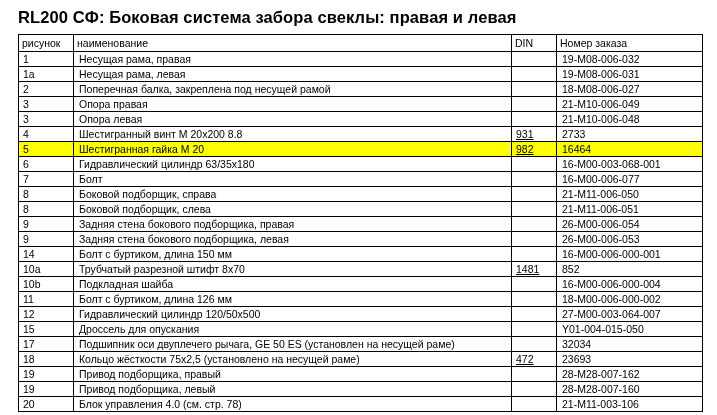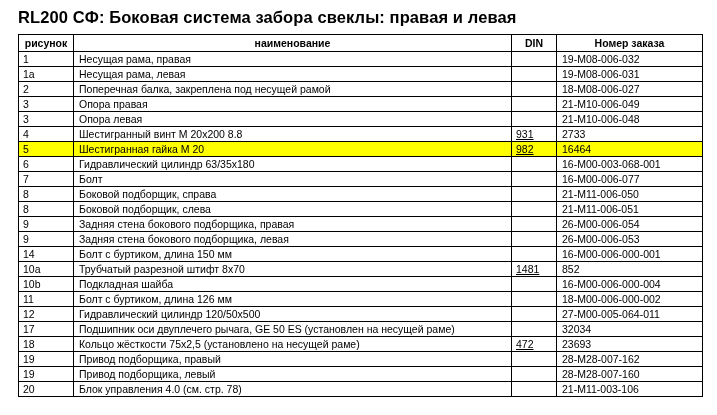--- a/index.html
+++ b/index.html
@@ -45,25 +45,24 @@
     border: 1px solid #000000;
     padding: 0 3px;
     height: 14px;
     line-height: 14px;
     text-align: left;
     vertical-align: middle;
     overflow: hidden;
     white-space: nowrap;
   }
   table.parts thead th {
-    font-weight: bold;
+    font-weight: normal;
     font-size: 10.5px;
     height: 16px;
     line-height: 16px;
-    text-align: center;
   }
   table.parts td.pic { padding-left: 4px; }
   table.parts td.name { padding-left: 5px; }
   table.parts td.din { padding-left: 4px; text-decoration: underline; }
   table.parts td.order { padding-left: 5px; }
   tr.highlight td {
     background: #ffff00;
   }
 </style>
 </head>
@@ -188,21 +187,27 @@
         <tr>
           <td class="pic">11</td>
           <td class="name">Болт с буртиком, длина 126 мм</td>
           <td class="din"></td>
           <td class="order">18-M00-006-000-002</td>
         </tr>
         <tr>
           <td class="pic">12</td>
           <td class="name">Гидравлический цилиндр 120/50x500</td>
           <td class="din"></td>
-          <td class="order">27-M00-005-064-011</td>
+          <td class="order">27-M00-003-064-007</td>
+        </tr>
+        <tr>
+          <td class="pic">15</td>
+          <td class="name">Дроссель для опускания</td>
+          <td class="din"></td>
+          <td class="order">Y01-004-015-050</td>
         </tr>
         <tr>
           <td class="pic">17</td>
           <td class="name">Подшипник оси двуплечего рычага, GE 50 ES (установлен на несущей раме)</td>
           <td class="din"></td>
           <td class="order">32034</td>
         </tr>
         <tr>
           <td class="pic">18</td>
           <td class="name">Кольцо жёсткости 75x2,5 (установлено на несущей раме)</td>

